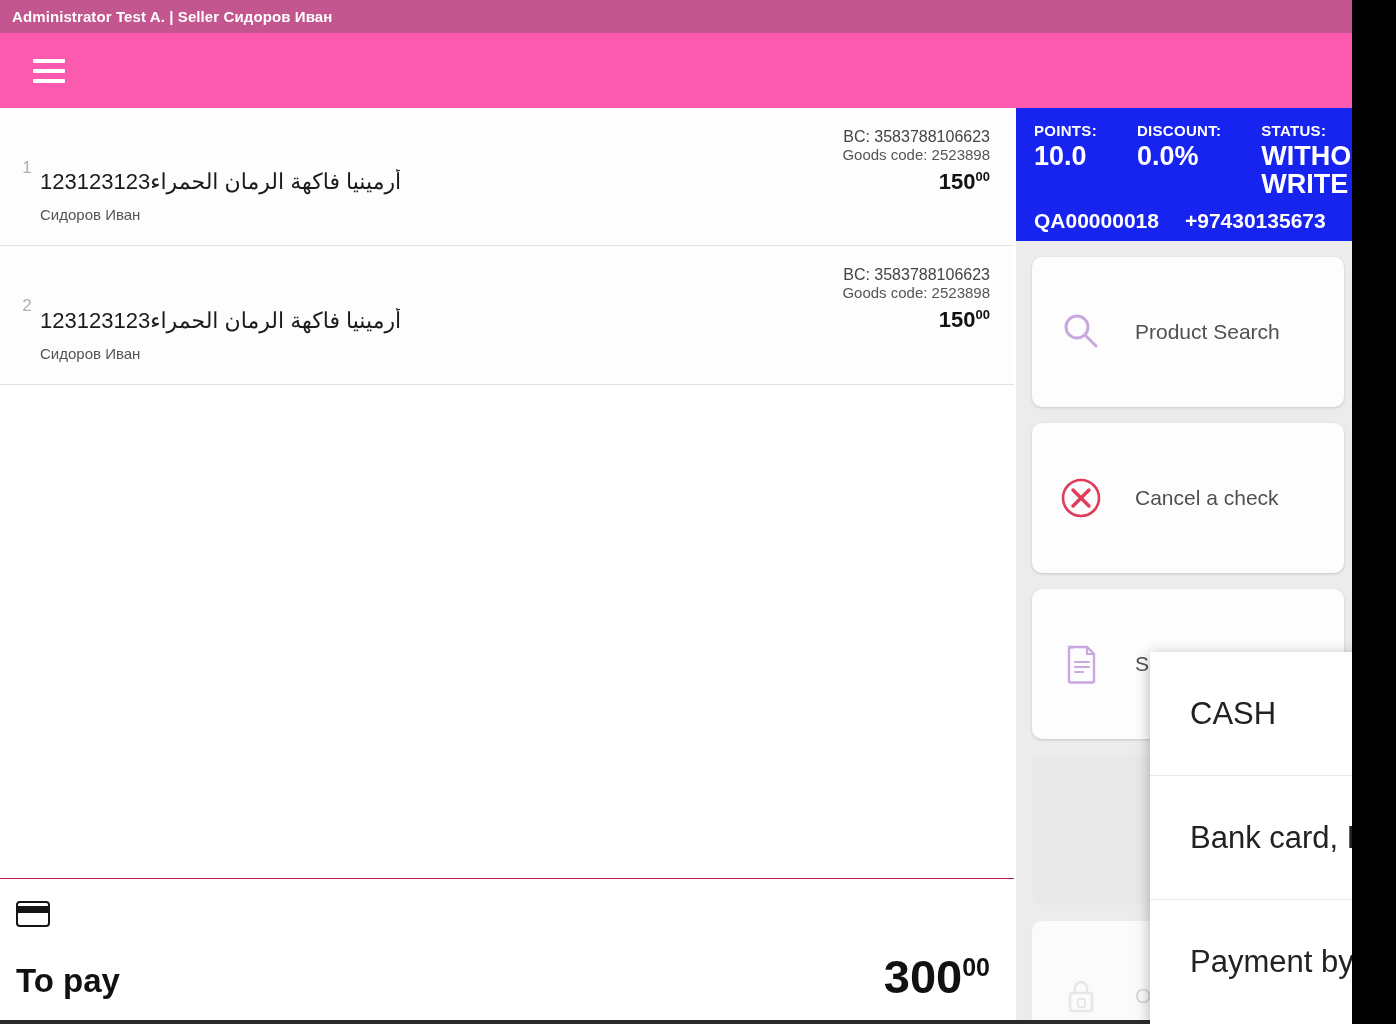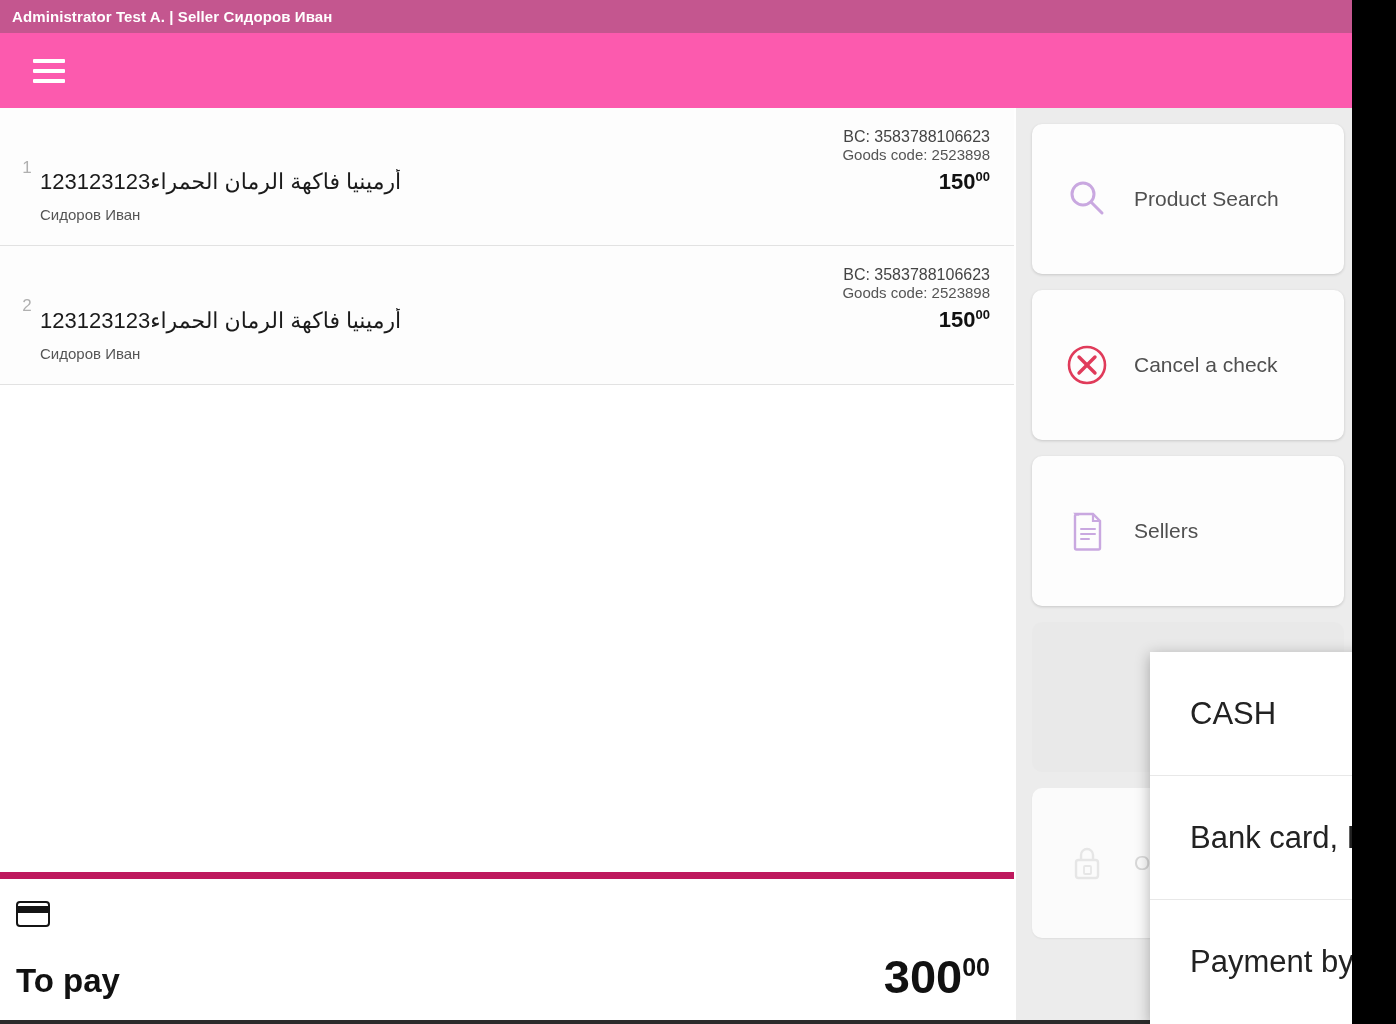--- a/index.html
+++ b/index.html
@@ -148,21 +148,21 @@
     flex: 1 1 auto;
     background: #ffffff;
   }
 
   
   .footer {
     flex: 0 0 auto;
     padding: 22px 24px 24px 16px;
     box-sizing: border-box;
     background: #ffffff;
-    border-top: 7px solid #be185d;
+    border-top: 1px solid #be185d;
   }
   .footer-icon {
     width: 34px;
     height: 26px;
     border: 2.5px solid #141414;
     border-radius: 4px;
     box-sizing: border-box;
     position: relative;
     margin-bottom: 26px;
   }
@@ -260,23 +260,24 @@
     grid-template-columns: 312px 312px;
     grid-auto-rows: 150px;
     gap: 16px;
   }
   .tile {
     background: #fdfdfd;
     border-radius: 10px;
     box-shadow: 0 1px 3px rgba(0,0,0,0.16);
     display: flex;
     align-items: center;
-    padding-left: 30px;
+    padding-left: 24px;
     box-sizing: border-box;
     cursor: pointer;
+    gap: 7px;
   }
   .tile-icon {
     width: 50px;
     height: 50px;
     flex: 0 0 50px;
     margin-right: 22px;
     display: flex;
     align-items: center;
     justify-content: center;
   }
@@ -377,20 +378,40 @@
       <div class="footer-icon"></div>
       <div class="footer-row">
         <span class="topay-label">To pay</span>
         <span class="topay-value"><span>300</span><sup>00</sup></span>
       </div>
     </div>
   </div>
 
   <div class="rightpanel">
 
+    <div class="customer">
+      <div class="cust-cols">
+        <div>
+          <div class="cust-col-label">POINTS:</div>
+          <div class="cust-col-value">10.0</div>
+        </div>
+        <div>
+          <div class="cust-col-label">DISCOUNT:</div>
+          <div class="cust-col-value">0.0%</div>
+        </div>
+        <div>
+          <div class="cust-col-label">STATUS:</div>
+          <div class="cust-col-value small-wrap">WITHOUT WRITE</div>
+        </div>
+      </div>
+      <div class="cust-bottom">
+        <span>QA00000018</span>
+        <span>+97430135673</span>
+      </div>
+    </div>
 
     <div class="tiles">
 
       <div class="tile">
         <div class="tile-icon">
           <svg width="44" height="44" viewBox="0 0 44 44" fill="none">
             <circle cx="18" cy="17" r="11" stroke="#c9a8e0" stroke-width="3"></circle>
             <line x1="26" y1="25" x2="37" y2="36" stroke="#c9a8e0" stroke-width="3" stroke-linecap="round"></line>
           </svg>
         </div>

